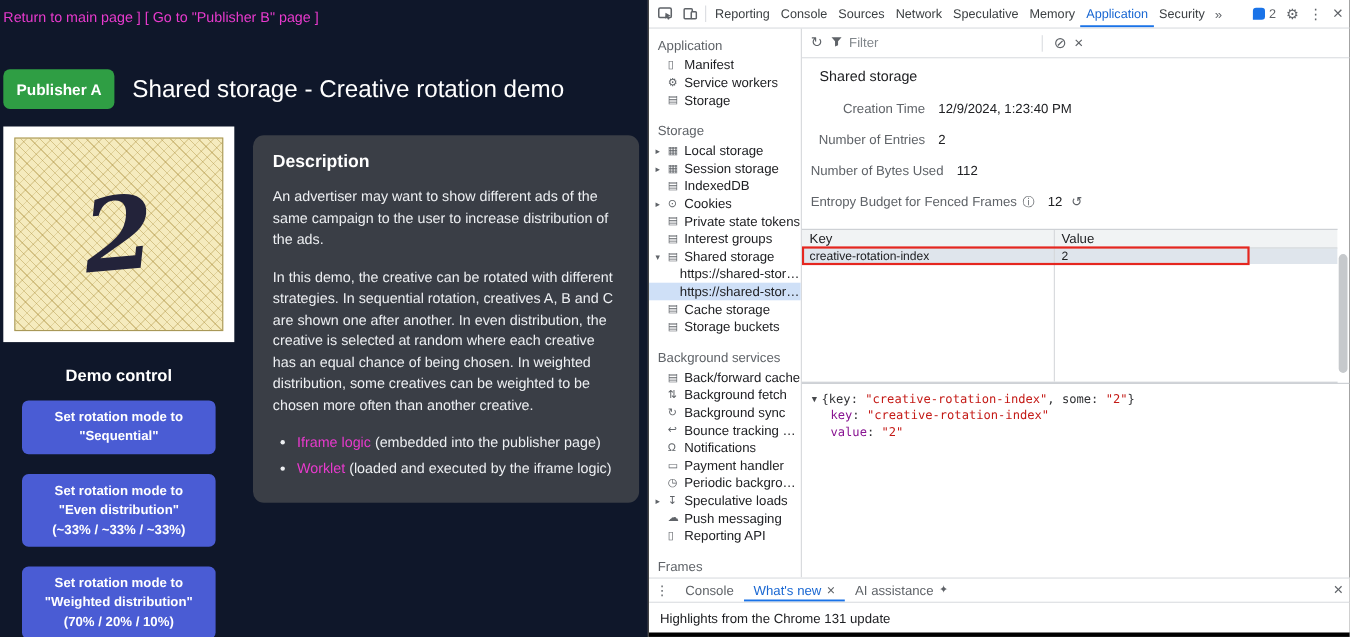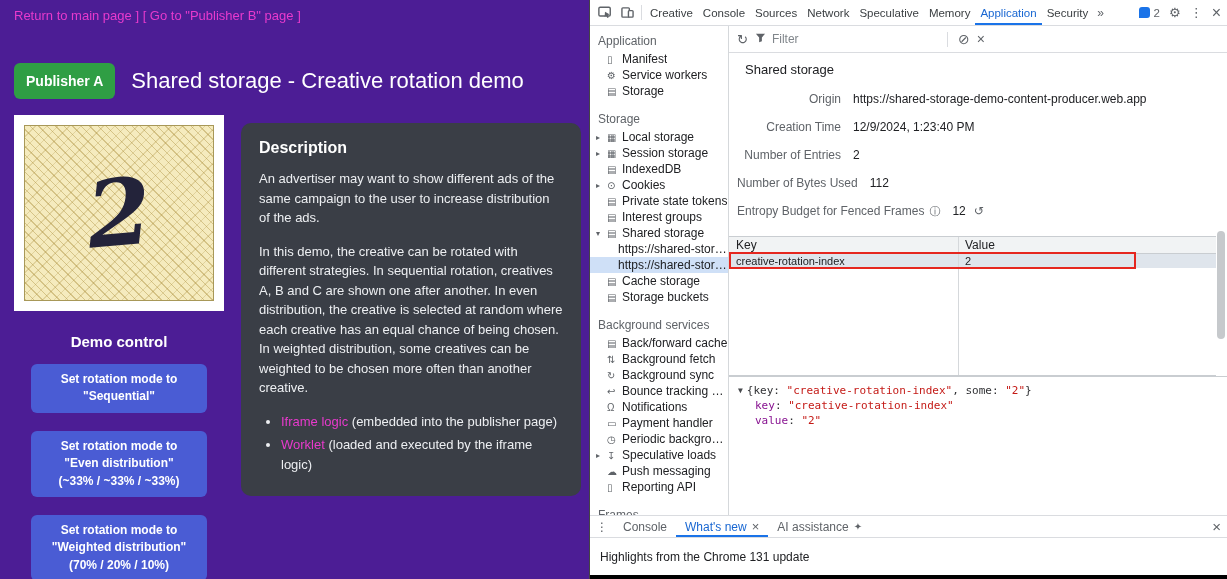--- a/index.html
+++ b/index.html
@@ -2,21 +2,21 @@
 <html><head>
 <meta charset="utf-8">
 <style>
   html,body{margin:0;padding:0}
   body{width:1227px;height:579px;overflow:hidden;background:#000;
        font-family:"Liberation Sans","DejaVu Sans",sans-serif;-webkit-font-smoothing:antialiased}
   *{box-sizing:border-box}
   .app{display:flex;width:1227px;height:579px}
 
   
-  .page{width:589px;flex:none;background:#4c1d95;color:#fff;padding:8px 8px 0 14px;overflow:hidden}
+  .page{width:589px;flex:none;background:#0f172a;color:#fff;padding:8px 8px 0 3px;overflow:hidden}
   .nav{font-size:13px;color:#e83acd;white-space:nowrap}
   .nav a{color:#e83acd;text-decoration:none;cursor:pointer}
   .header-row{display:flex;align-items:center;gap:16px;margin-top:40px}
   .badge{background:#2f9e44;color:#fff;font-weight:bold;font-size:14px;padding:10px 12px;border-radius:6px;flex:none}
   .page-title{font-size:22px;font-weight:normal;margin:0;white-space:nowrap}
   .content-row{display:flex;gap:17px;margin-top:16px;align-items:flex-start}
   .left-col{width:210px;flex:none}
   .creative-frame{background:#fff;padding:10px;height:196px}
   .creative-art{height:100%;position:relative;border:1px solid #a89858;background-color:#f5ebbe;
      background-image:repeating-linear-gradient(45deg,rgba(165,135,50,.40) 0 1px,transparent 1px 6px),
@@ -102,21 +102,21 @@
   .scroll-thumb{position:absolute;right:2px;top:205px;width:8px;height:108px;background:#c6c9cc;border-radius:4px;cursor:pointer}
 
   .drawer{height:22px;flex:none;border-top:1px solid #dadce0;display:flex;align-items:center;padding:0 6px;background:#fff}
   .drawer .kebab{font-size:12px;color:#5f6368;margin-right:6px;cursor:pointer}
   .drawer-strip{display:flex;height:100%;align-items:stretch}
   .drawer-tab{display:flex;align-items:center;gap:5px;padding:0 9px;font-size:12px;color:#5f6368;cursor:pointer;white-space:nowrap}
   .drawer-tab.selected{color:#1967d2;box-shadow:inset 0 -2px 0 #1a73e8}
   .tab-close{color:#5f6368;font-size:13px;cursor:pointer}
   .drawer-ic{font-size:10px;color:#5f6368}
   .drawer-close{margin-left:auto;font-size:15px;color:#5f6368;cursor:pointer}
-  .statusbar{height:38px;flex:none;border-top:1px solid #dadce0;display:flex;align-items:center;padding:0 10px;
+  .statusbar{height:28px;flex:none;border-top:1px solid #dadce0;display:flex;align-items:center;padding:0 10px;
      font-size:12px;color:#202124;background:#fff}
   .window-edge{height:4px;flex:none;background:#000}
 </style>
 </head>
 <body>
 
 <div class="app">
 
   <div class="page">
     <div class="nav">
@@ -175,21 +175,21 @@
           </svg>
       </span>
       <span class="icon-btn">
         <svg width="13" height="13" viewBox="0 0 14 14">
             <rect x="1" y="2" width="8" height="10" rx="1" fill="none" stroke="#5f6368" stroke-width="1.5"></rect>
             <rect x="8" y="5" width="5" height="7" rx="1" fill="#fff" stroke="#5f6368" stroke-width="1.5"></rect>
           </svg>
       </span>
       <span class="vsep"></span>
       <div class="tab-strip">
-          <div class="tab">Creative</div>
+          <div class="tab">Reporting</div>
           <div class="tab">Console</div>
           <div class="tab">Sources</div>
           <div class="tab">Network</div>
           <div class="tab">Speculative</div>
           <div class="tab">Memory</div>
           <div class="tab selected">Application</div>
           <div class="tab">Security</div>
         </div>
       <span class="more-tabs">»</span>
       <div class="tb-right">
@@ -351,24 +351,20 @@
           </span>
           <span class="vsep"></span>
           <span class="tb-ic">⊘</span>
           <span class="tb-ic">×</span>
         </div>
 
         <div class="report">
           <div class="report-title">Shared storage</div>
           <div class="meta">
               <div class="meta-row">
-                <div class="meta-label">Origin</div>
-                <div class="meta-value">https://shared-storage-demo-content-producer.web.app</div>
-              </div>
-              <div class="meta-row">
                 <div class="meta-label">Creation Time</div>
                 <div class="meta-value">12/9/2024, 1:23:40 PM</div>
               </div>
               <div class="meta-row">
                 <div class="meta-label">Number of Entries</div>
                 <div class="meta-value">2</div>
               </div>
               <div class="meta-row">
                 <div class="meta-label">Number of Bytes Used</div>
                 <div class="meta-value">112</div>

